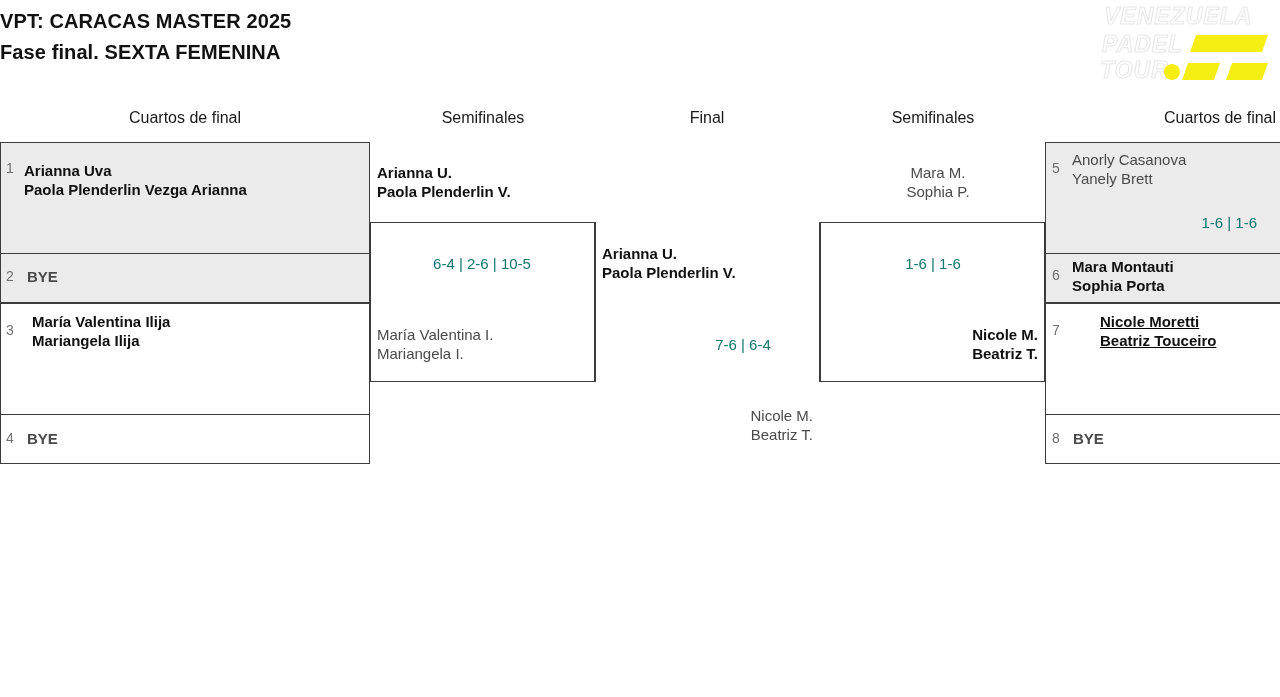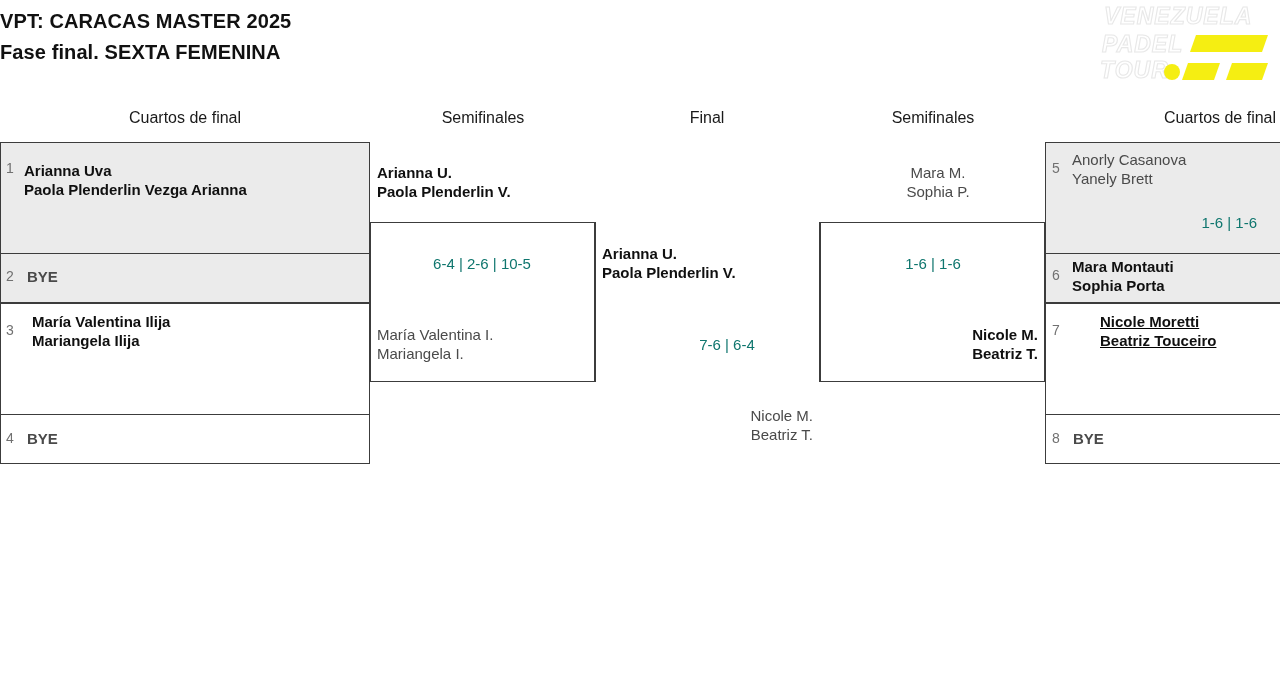--- a/index.html
+++ b/index.html
@@ -124,21 +124,21 @@
   <div class="entry lose" style="left:377px; top:325px;">
     <span class="ln">María Valentina I.</span>
     <span class="ln">Mariangela I.</span>
   </div>
 
   <div class="box plain" style="left:595px; top:222px; width:225px; height:160px; border-top:none; border-bottom:none;"></div>
   <div class="entry win" style="left:602px; top:244px;">
     <span class="ln">Arianna U.</span>
     <span class="ln">Paola Plenderlin V.</span>
   </div>
-  <div class="score center" style="left:627px; top:336px; width:200px;text-align:center;">7-6 | 6-4</div>
+  <div class="score center" style="left:643px; top:336px; width:200px;text-align:center;">7-6 | 6-4</div>
   <div class="entry lose ralign" style="left:613px; top:406px; width:200px;">
     <span class="ln">Nicole M.</span>
     <span class="ln">Beatriz T.</span>
   </div>
 
   <div class="box plain" style="left:820px; top:222px; width:225px; height:160px;"></div>
   <div class="entry lose ralign" style="left:838px; top:163px; width:200px;text-align:center;">
     <span class="ln">Mara M.</span>
     <span class="ln">Sophia P.</span>
   </div>

